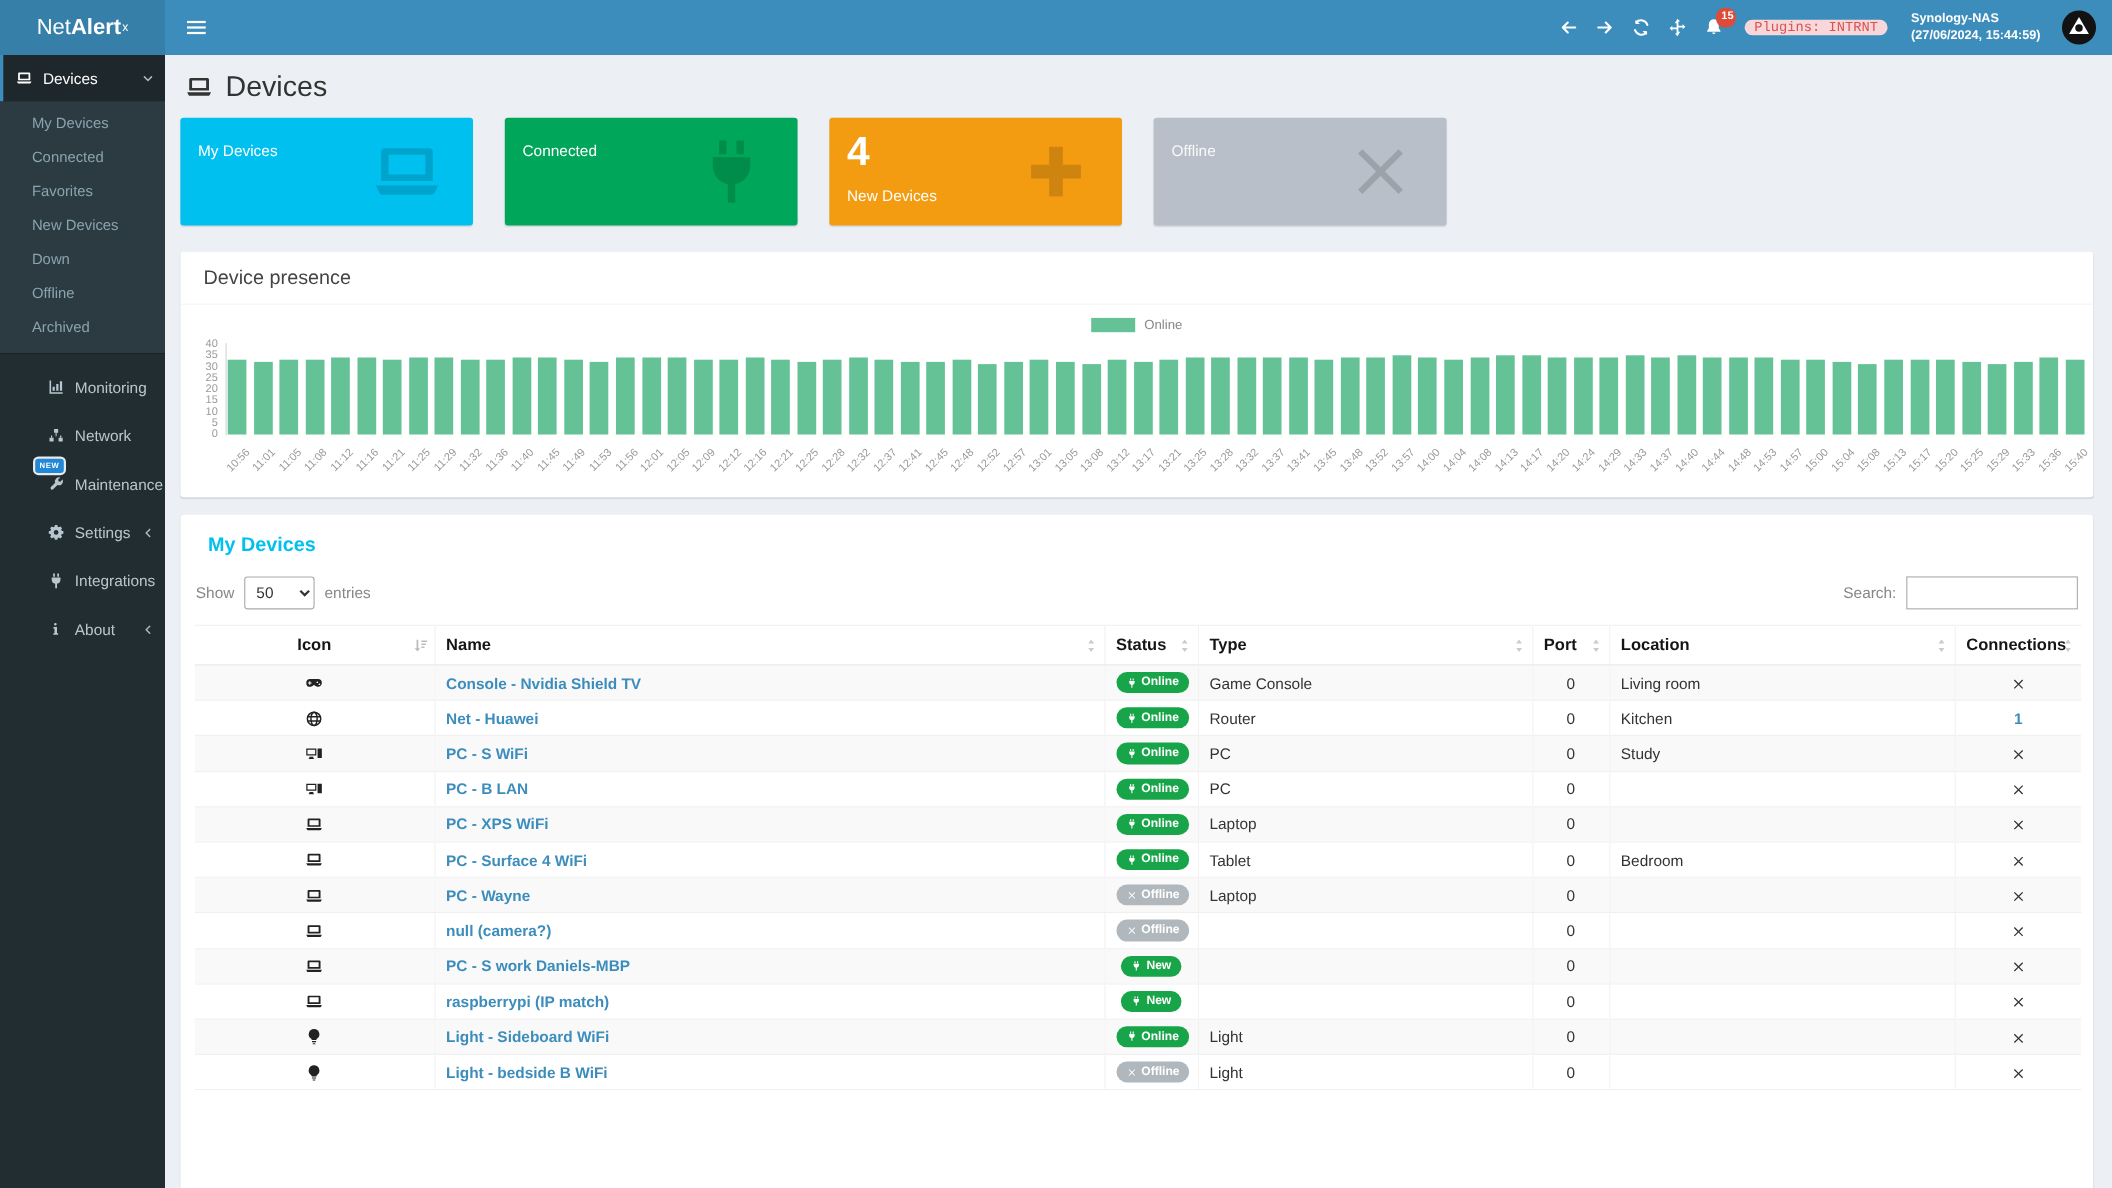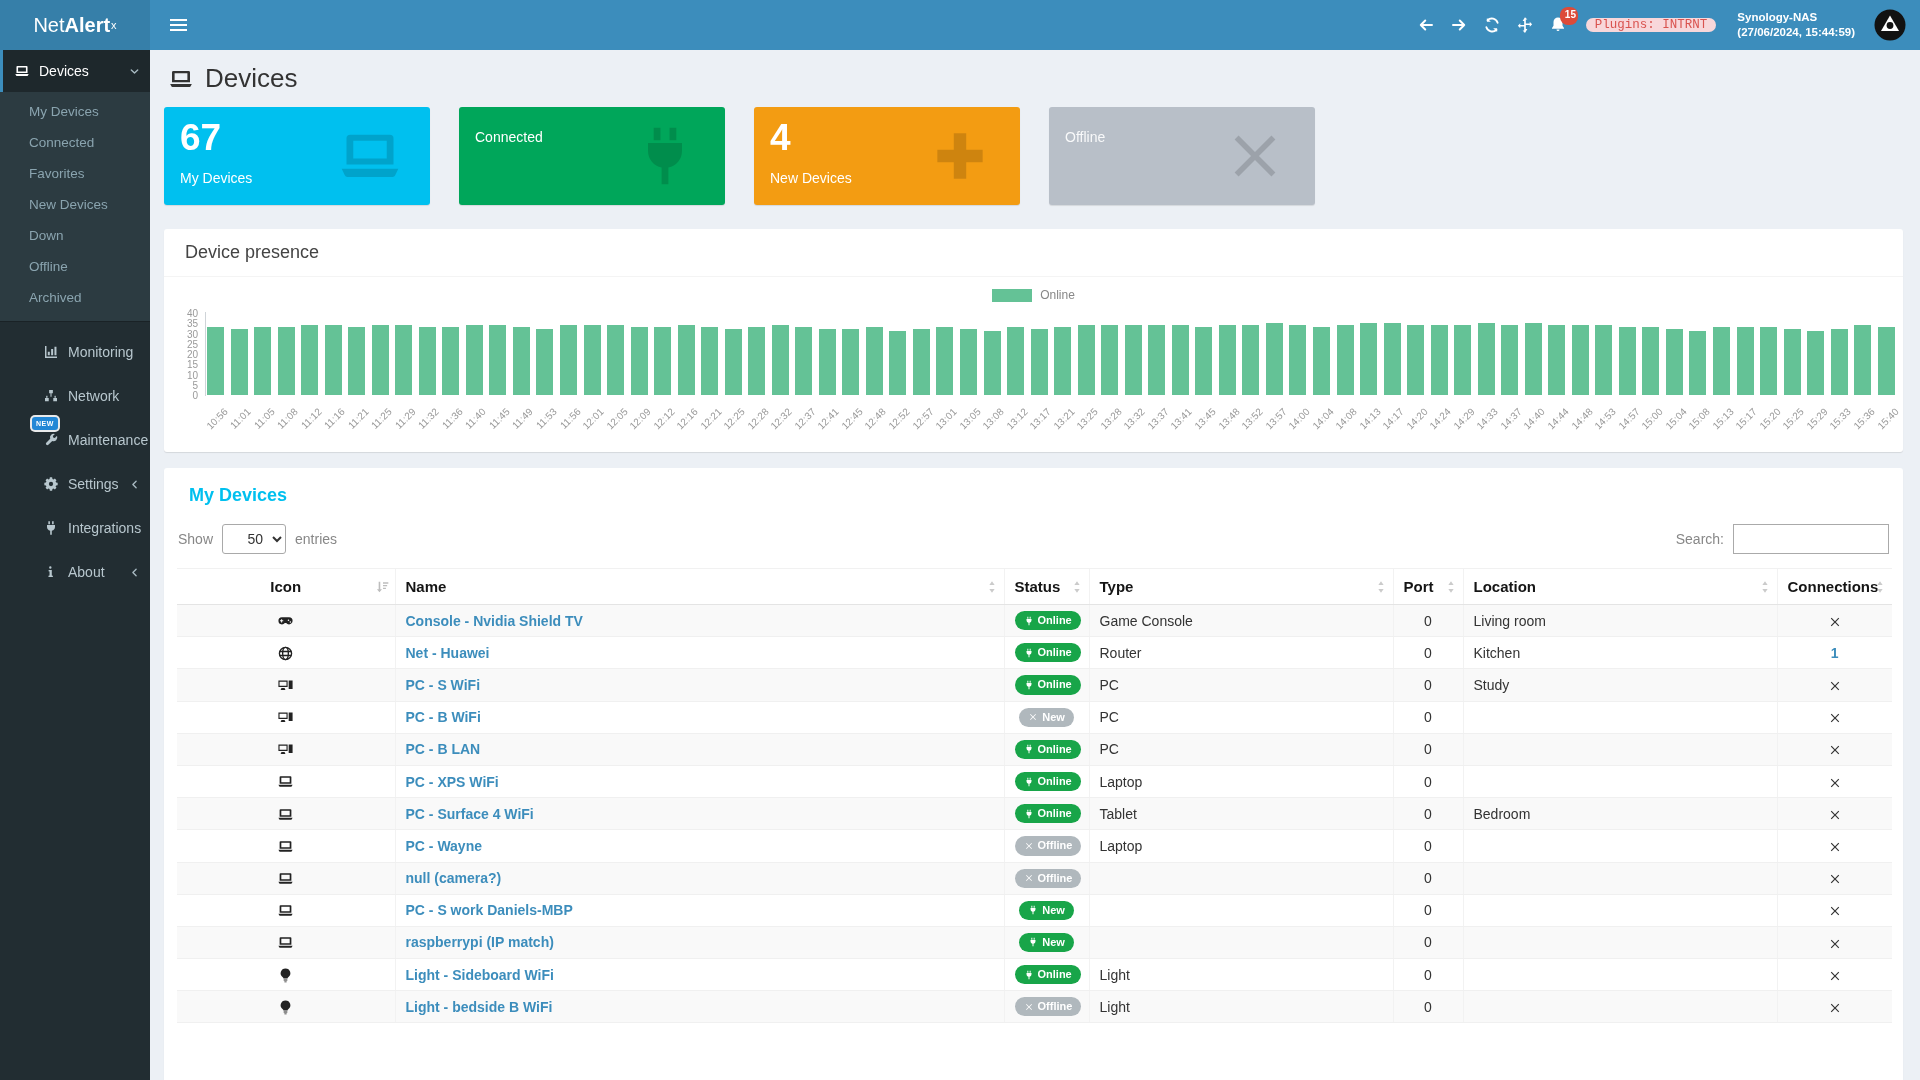--- a/index.html
+++ b/index.html
@@ -79,21 +79,21 @@
   .xlabels { position:absolute; left:43px; top:123px; width:1688px; height:50px; font-size:10px; color:#999; }
   .xlabel { position:absolute; width:44px; text-align:right; transform:rotate(-45deg); transform-origin:100% 0;
             top:6px; white-space:nowrap; }
 
   
   .table-panel { min-height:660px; padding-bottom:12px; }
   .tbl-heading { color:#00c0ef; font-size:18px; margin:0; padding:17px 25px 6px; font-weight:bold; }
   .tbl-controls { display:flex; justify-content:space-between; align-items:center; padding:12px 14px 14px; font-size:14px; }
   .show-group { display:flex; align-items:center; gap:9px; color:#878787; }
   .show-group select { height:30px; min-width:64px; border:1px solid #a9a9a9; border-radius:3px; font-size:14px;
-                       padding:2px 6px; color:#333; background:#fff;text-align:right; }
+                       padding:2px 6px; color:#333; background:#fff; }
   .search-group { display:flex; align-items:center; gap:9px; color:#878787; }
   .search-group input { width:156px; height:30px; border:1px solid #aaa; padding:4px 8px; font-size:14px; background:#fff; }
 
   .devices-table { width:calc(100% - 26px); margin:0 13px; border-collapse:collapse; font-size:14px; color:#333; table-layout:fixed; }
   .devices-table th { text-align:left; font-weight:bold; font-size:15px; color:#151515; padding:9px 10px;
                       border-bottom:1px solid #e4e4e4; border-top:1px solid #f1f1f1; position:relative; cursor:pointer; }
   .devices-table th.c-center { text-align:center; }
   .sort-ic { position:absolute; right:5px; top:50%; transform:translateY(-50%); width:14px; height:16px; color:#cbcbcb; }
   .sort-ic svg { width:100%; height:100%; display:block; }
   .sort-ic.amt { width:16px; color:#bdbdbd; }
@@ -286,21 +286,20 @@
     <span class="title-ic">
         <svg viewBox="0 0 24 24">
           <path fill="currentColor" d="M5 4.5h14a1.3 1.3 0 0 1 1.3 1.3v9.2H3.7V5.8A1.3 1.3 0 0 1 5 4.5zm1.1 2.1v6.3h11.8V6.6H6.1zM2 16.5h20l-1.1 2.3a1 1 0 0 1-.9.6H4a1 1 0 0 1-.9-.6L2 16.5z"></path>
         </svg>
       </span>
     <h1>Devices</h1>
   </div>
 
   <section class="cards">
       <div class="card" style="background: rgb(0, 192, 239);">
-        <div class="card-num">67</div>
         <div class="card-label">My Devices</div>
         <span class="card-ic">
           <svg viewBox="0 0 24 24">
             <path fill="currentColor" d="M5 4.5h14a1.3 1.3 0 0 1 1.3 1.3v9.2H3.7V5.8A1.3 1.3 0 0 1 5 4.5zm1.1 2.1v6.3h11.8V6.6H6.1zM2 16.5h20l-1.1 2.3a1 1 0 0 1-.9.6H4a1 1 0 0 1-.9-.6L2 16.5z"></path>
           </svg>
         </span>
       </div>
       <div class="card" style="background: rgb(0, 166, 90);">
         <div class="card-label">Connected</div>
         <span class="card-ic">
@@ -622,40 +621,20 @@
             <td class="c-port">0</td>
             <td>Study</td>
             <td class="c-conn"><span class="conn-x"><svg viewBox="0 0 24 24">
                   <path fill="currentColor" d="M6.2 4.8 12 10.6l5.8-5.8 1.4 1.4L13.4 12l5.8 5.8-1.4 1.4L12 13.4l-5.8 5.8-1.4-1.4L10.6 12 4.8 6.2z"></path>
                 </svg></span></td>
           </tr>
           <tr>
             <td class="c-icon"><span class="dev-ic"><svg viewBox="0 0 24 24">
                   <path fill="currentColor" d="M2 5h13v9H2zM3.6 6.6v5.8h9.8V6.6H3.6zM6 15.5h5v1.3l1.2 1.7H4.8L6 16.8zM16.5 5H22v12h-5.5zM18 7h2.5v1.2H18zm0 2.3h2.5v1.2H18z"></path>
                 </svg></span></td>
-            <td><a class="name-link">PC - B WiFi</a></td>
-            <td class="c-status"><span class="badge gray">
-                <span class="b-ic">
-                  <svg viewBox="0 0 24 24">
-                    <path fill="currentColor" d="M6.2 4.8 12 10.6l5.8-5.8 1.4 1.4L13.4 12l5.8 5.8-1.4 1.4L12 13.4l-5.8 5.8-1.4-1.4L10.6 12 4.8 6.2z"></path>
-                  </svg>
-                </span>
-                <span>New</span>
-              </span></td>
-            <td>PC</td>
-            <td class="c-port">0</td>
-            <td></td>
-            <td class="c-conn"><span class="conn-x"><svg viewBox="0 0 24 24">
-                  <path fill="currentColor" d="M6.2 4.8 12 10.6l5.8-5.8 1.4 1.4L13.4 12l5.8 5.8-1.4 1.4L12 13.4l-5.8 5.8-1.4-1.4L10.6 12 4.8 6.2z"></path>
-                </svg></span></td>
-          </tr>
-          <tr>
-            <td class="c-icon"><span class="dev-ic"><svg viewBox="0 0 24 24">
-                  <path fill="currentColor" d="M2 5h13v9H2zM3.6 6.6v5.8h9.8V6.6H3.6zM6 15.5h5v1.3l1.2 1.7H4.8L6 16.8zM16.5 5H22v12h-5.5zM18 7h2.5v1.2H18zm0 2.3h2.5v1.2H18z"></path>
-                </svg></span></td>
             <td><a class="name-link">PC - B LAN</a></td>
             <td class="c-status"><span class="badge green">
                 <span class="b-ic">
                   <svg viewBox="0 0 24 24">
                     <path fill="currentColor" d="M8 2h2.4v4.4H8zM13.6 2H16v4.4h-2.4zM6 7.4h12v2.8a6 6 0 0 1-4.8 5.88V22h-2.4v-5.92A6 6 0 0 1 6 10.2V7.4z"></path>
                   </svg>
                 </span>
                 <span>Online</span>
               </span></td>
             <td>PC</td>

